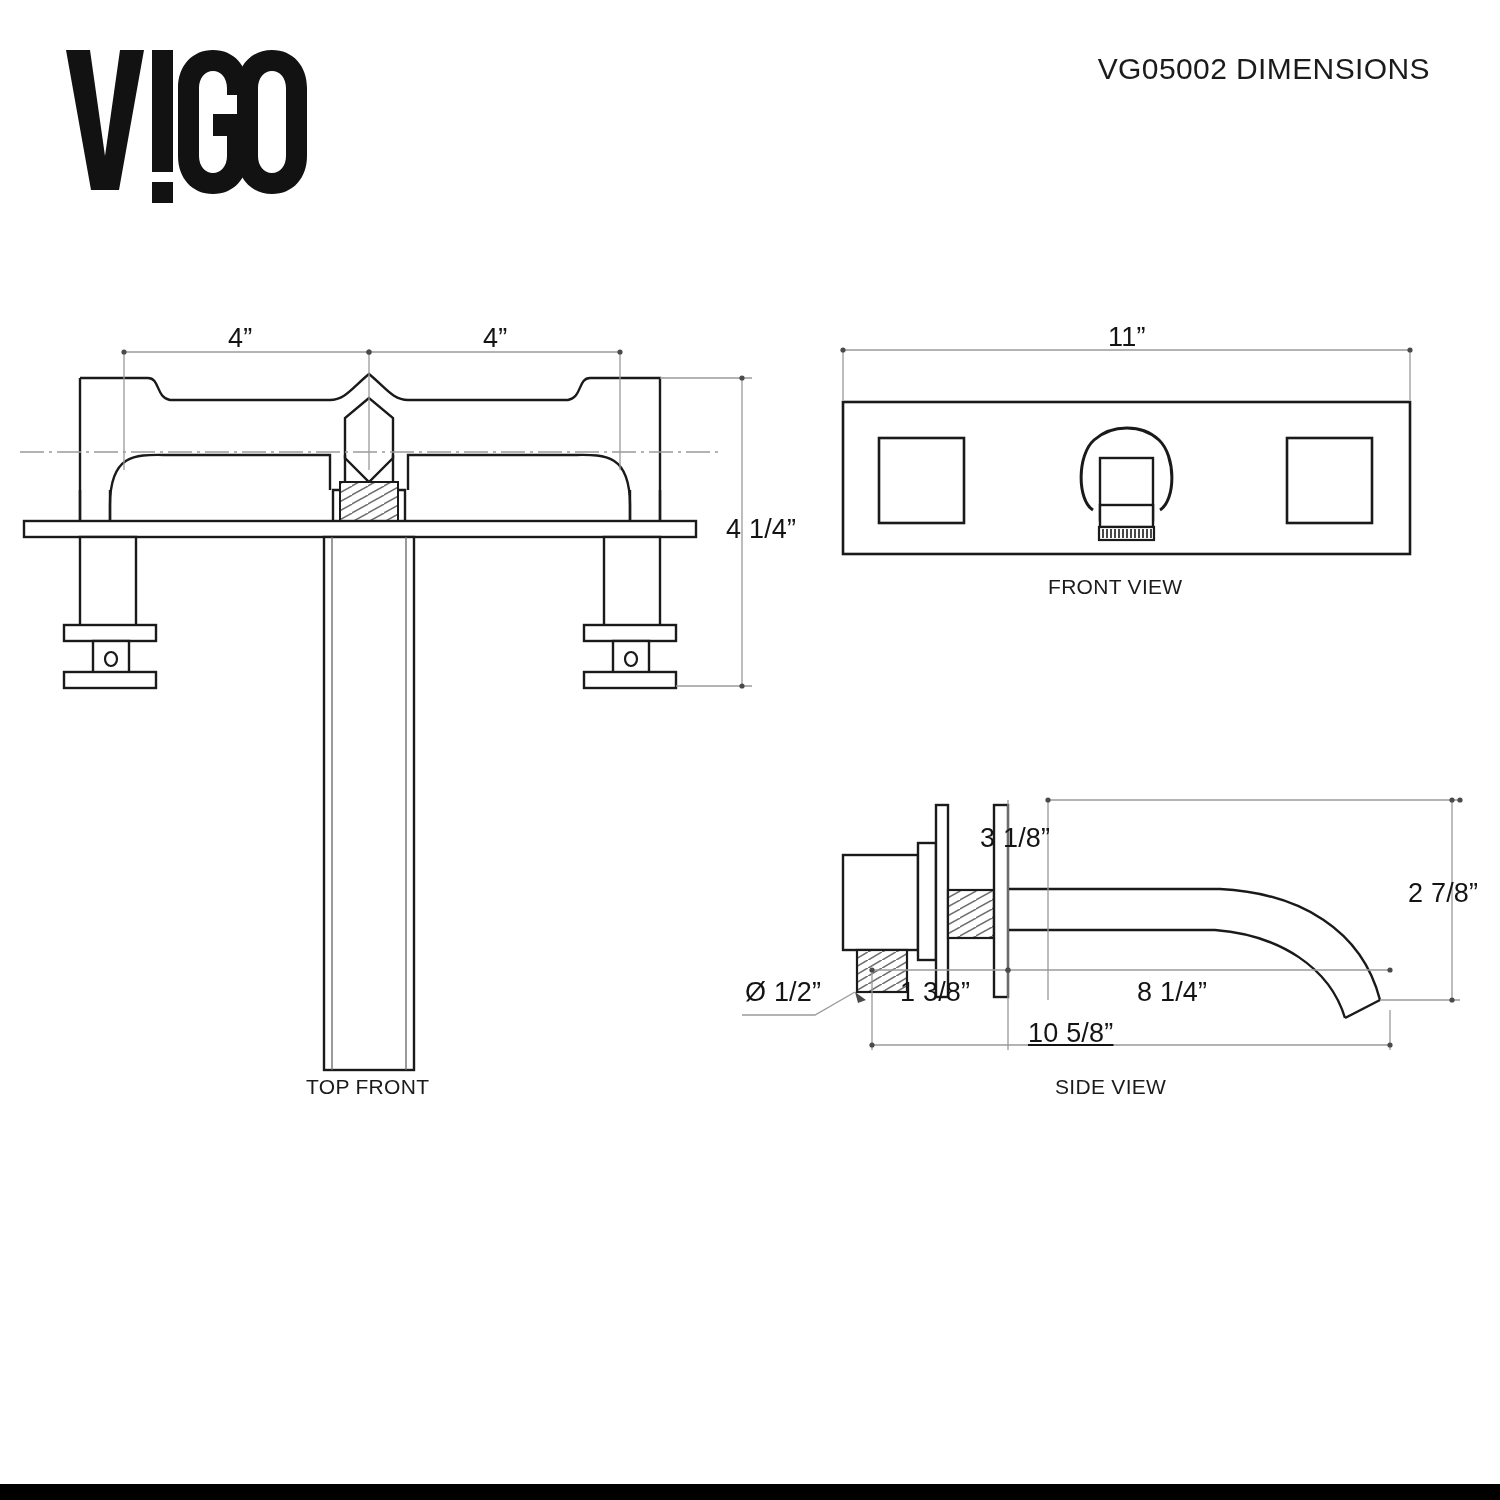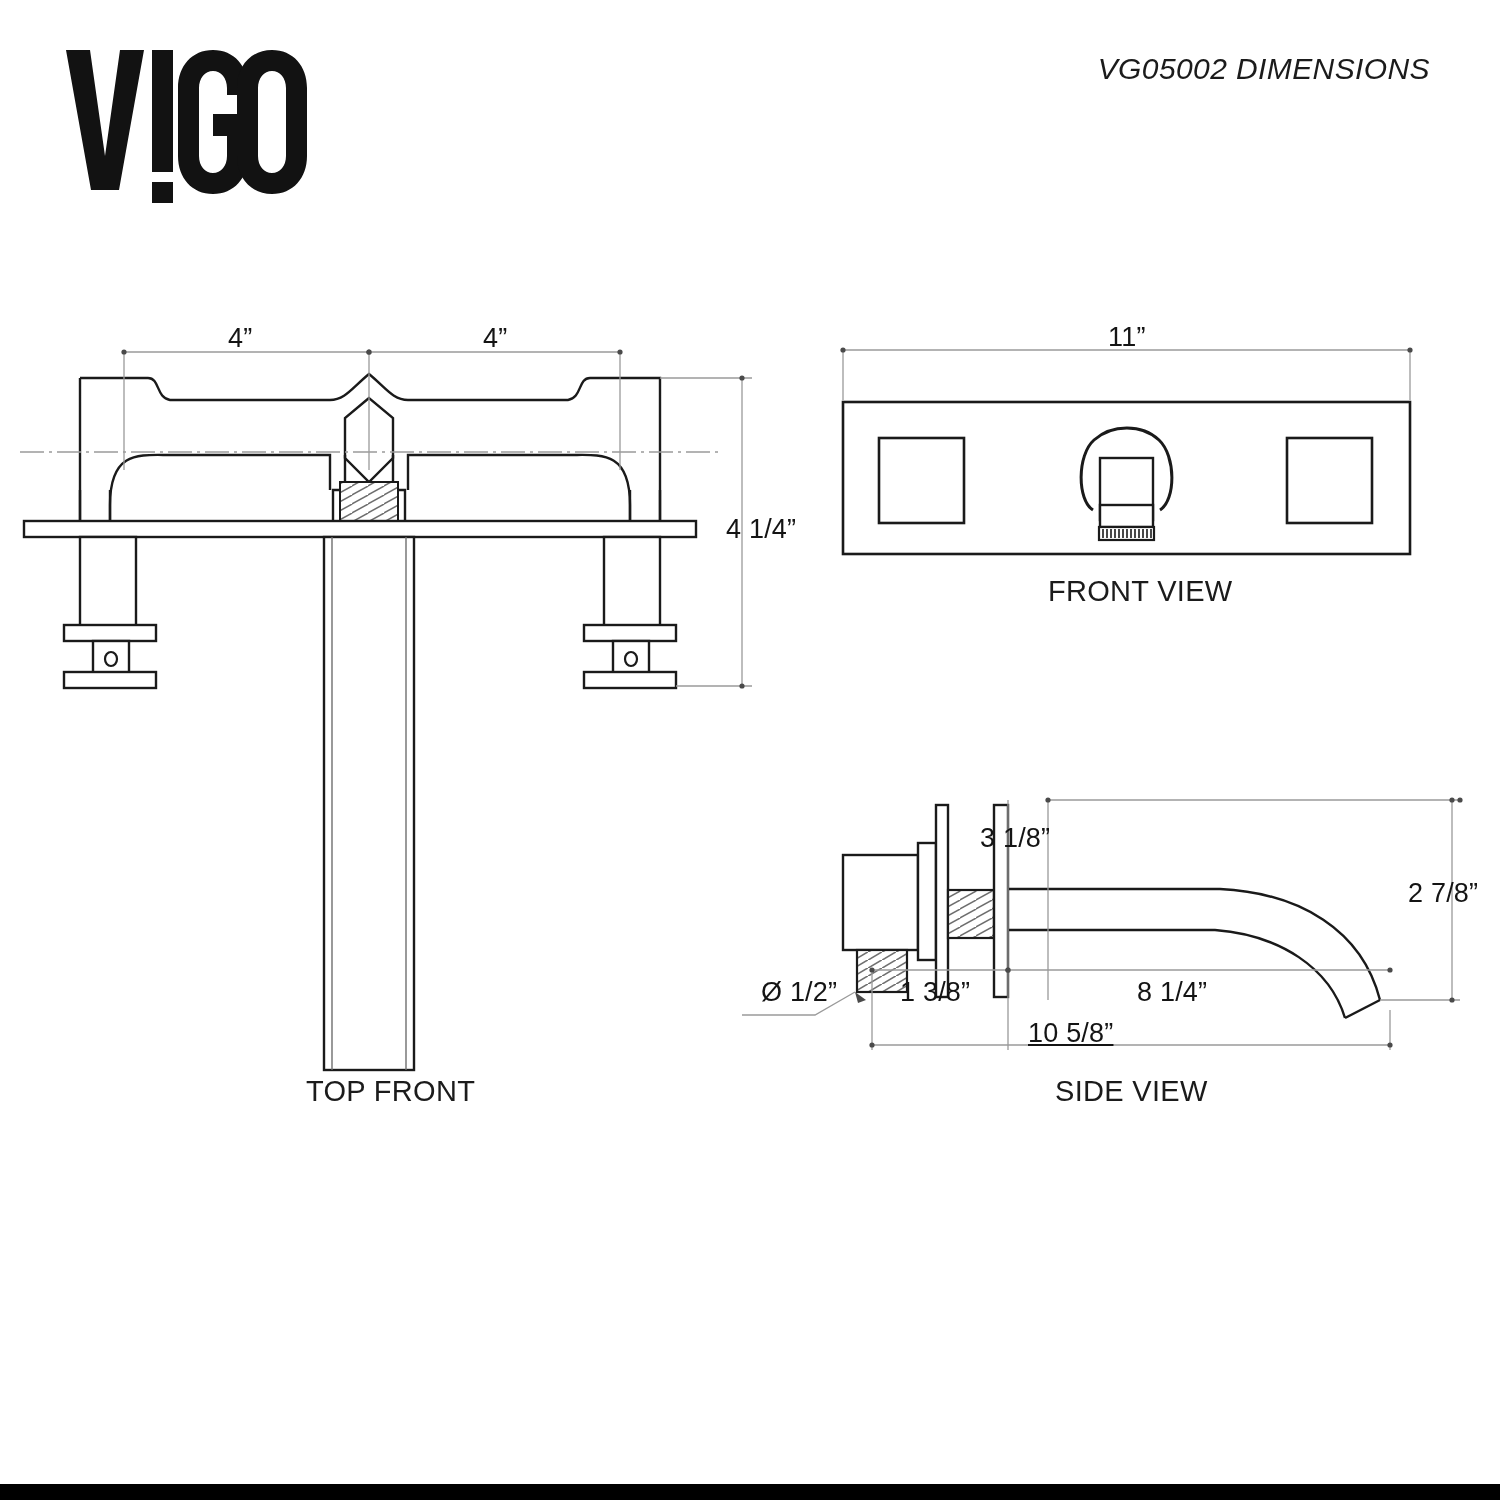--- a/index.html
+++ b/index.html
@@ -32,35 +32,34 @@
   
   #doc-title {
     position: absolute;
     right: 70px;
     top: 52px;
     font-size: 30px;
     letter-spacing: 0.4px;
     color: #1b1b1b;
     white-space: nowrap;
     text-align: right;
-    font-style: italic;
   }
   
   #drawing {
     position: absolute;
     left: 0;
     top: 0;
     width: 1500px;
     height: 1500px;
     pointer-events: none;
   }
   
   .view-caption {
     position: absolute;
-    font-size: 29px;
+    font-size: 21px;
     color: #1b1b1b;
     white-space: nowrap;
     letter-spacing: 0.3px;
   }
   #cap-top  { left: 306px;  top: 1075px; }
   #cap-front{ left: 1048px; top: 575px;  }
   #cap-side { left: 1055px; top: 1075px; }
 
   
   .dim-text {
@@ -72,21 +71,21 @@
   }
   #dim-4a      { left: 228px;  top: 323px; }
   #dim-4b      { left: 483px;  top: 323px; }
   #dim-414     { left: 726px;  top: 514px; }
   #dim-11      { left: 1108px; top: 322px; }
   #dim-318     { left: 980px; top: 823px; }
   #dim-278     { left: 1408px; top: 878px; }
   #dim-238     { left: 900px;  top: 977px; }
   #dim-814     { left: 1137px; top: 977px; }
   #dim-1058    { left: 1028px; top: 1018px; text-decoration: underline; }
-  #dim-half    { left: 745px;  top: 977px; margin-left: 16px; }
+  #dim-half    { left: 745px;  top: 977px; }
 
   
   #footer-bar {
     position: absolute;
     left: 0;
     top: 1484px;
     width: 1500px;
     height: 16px;
     background: #000000;
   }

